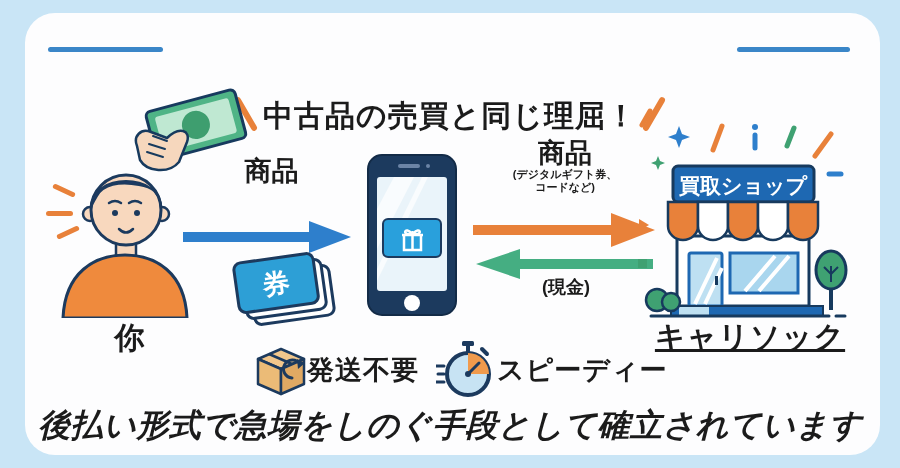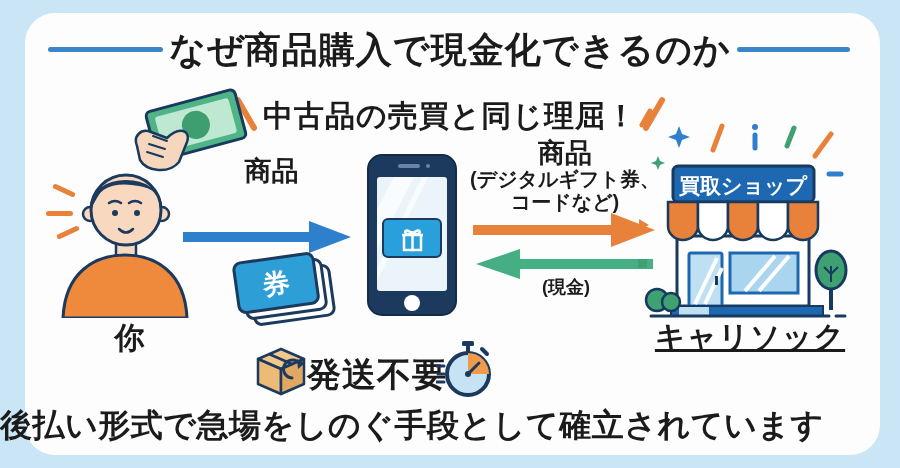--- a/index.html
+++ b/index.html
@@ -26,36 +26,35 @@
     font-size:30px;font-weight:900;letter-spacing:1px;
   }
   .slash{
     width:6px;height:38px;background:#e8813a;border-radius:3px;top:95px;
   }
   .slash.l{left:243px;transform:rotate(-30deg);}
   .slash.r{left:651px;transform:rotate(30deg);}
   .edash{height:5px;background:#e8813a;border-radius:3px;}
   .flow-label{text-align:center;line-height:1.12;}
   .flow-title{font-size:27px;font-weight:900;}
-  .flow-sub{font-size:20px;font-weight:800;}
+  .flow-sub{font-size:11px;font-weight:800;}
   .actor-label{font-size:30px;font-weight:900;text-align:center;letter-spacing:1px;}
-  .feature-label{font-size:34px;font-weight:900;letter-spacing:1px;}
+  .feature-label{font-size:27px;font-weight:900;letter-spacing:1px;}
   .footer{
-    left:0;top:404px;width:900px;
-    font-size:32px;font-weight:900;letter-spacing:0.5px;
+    left:0;top:404px;width:900px;text-align:center;
+    font-size:32px;font-weight:900;letter-spacing:0.5px;font-style:italic;
   }
 </style>
 </head>
 <body>
 
 <div class="stage">
   <div class="panel"></div>
 
   <div class="abs title-line" style="left:48px;width:115px;"></div>
-  <div class="abs title">なぜ商品購入で現金化できるのか</div>
   <div class="abs title-line" style="left:737px;width:113px;"></div>
 
   <div class="abs slash l"></div>
   <div class="abs subtitle">中古品の売買と同じ理屈！</div>
   <div class="abs slash r"></div>
 
   <svg class="abs" style="left:133px;top:84px;" width="126" height="94" viewBox="0 0 126 94">
     <g transform="rotate(-15 63 45)">
       <rect x="18" y="16" width="92" height="50" rx="5" fill="#4fb486" stroke="#173a5e" stroke-width="3"></rect>
       <rect x="26" y="23" width="76" height="36" rx="3" fill="#bfe8d2"></rect>
@@ -207,15 +206,16 @@
   <svg class="abs" style="left:436px;top:340px;" width="58" height="60" viewBox="0 0 58 60">
     <rect x="26" y="1" width="12" height="5" rx="1.5" fill="#1c3a5e"></rect>
     <rect x="30" y="6" width="4" height="6" fill="#1c3a5e"></rect>
     <path d="M46,9 L51,14" stroke="#1c3a5e" stroke-width="4" stroke-linecap="round"></path>
     <circle cx="32" cy="34" r="21" fill="#c7e3f3" stroke="#1c3a5e" stroke-width="4"></circle>
     <path d="M32,34 L32,13 A21,21 0 0 1 53,34 Z" fill="#f09a4c"></path>
     <path d="M32,34 L43,23" stroke="#1c3a5e" stroke-width="3" stroke-linecap="round"></path>
     <circle cx="32" cy="34" r="3" fill="#1c3a5e"></circle>
     <path d="M0,26 h8 M2,34 h6 M0,42 h8" stroke="#1c3a5e" stroke-width="3" stroke-linecap="round"></path>
   </svg>
+  <div class="abs feature-label" style="left:497px;top:352px;">スピーディー</div>
 
   <div class="abs footer">後払い形式で急場をしのぐ手段として確立されています</div>
 </div>
 
 </body></html>

